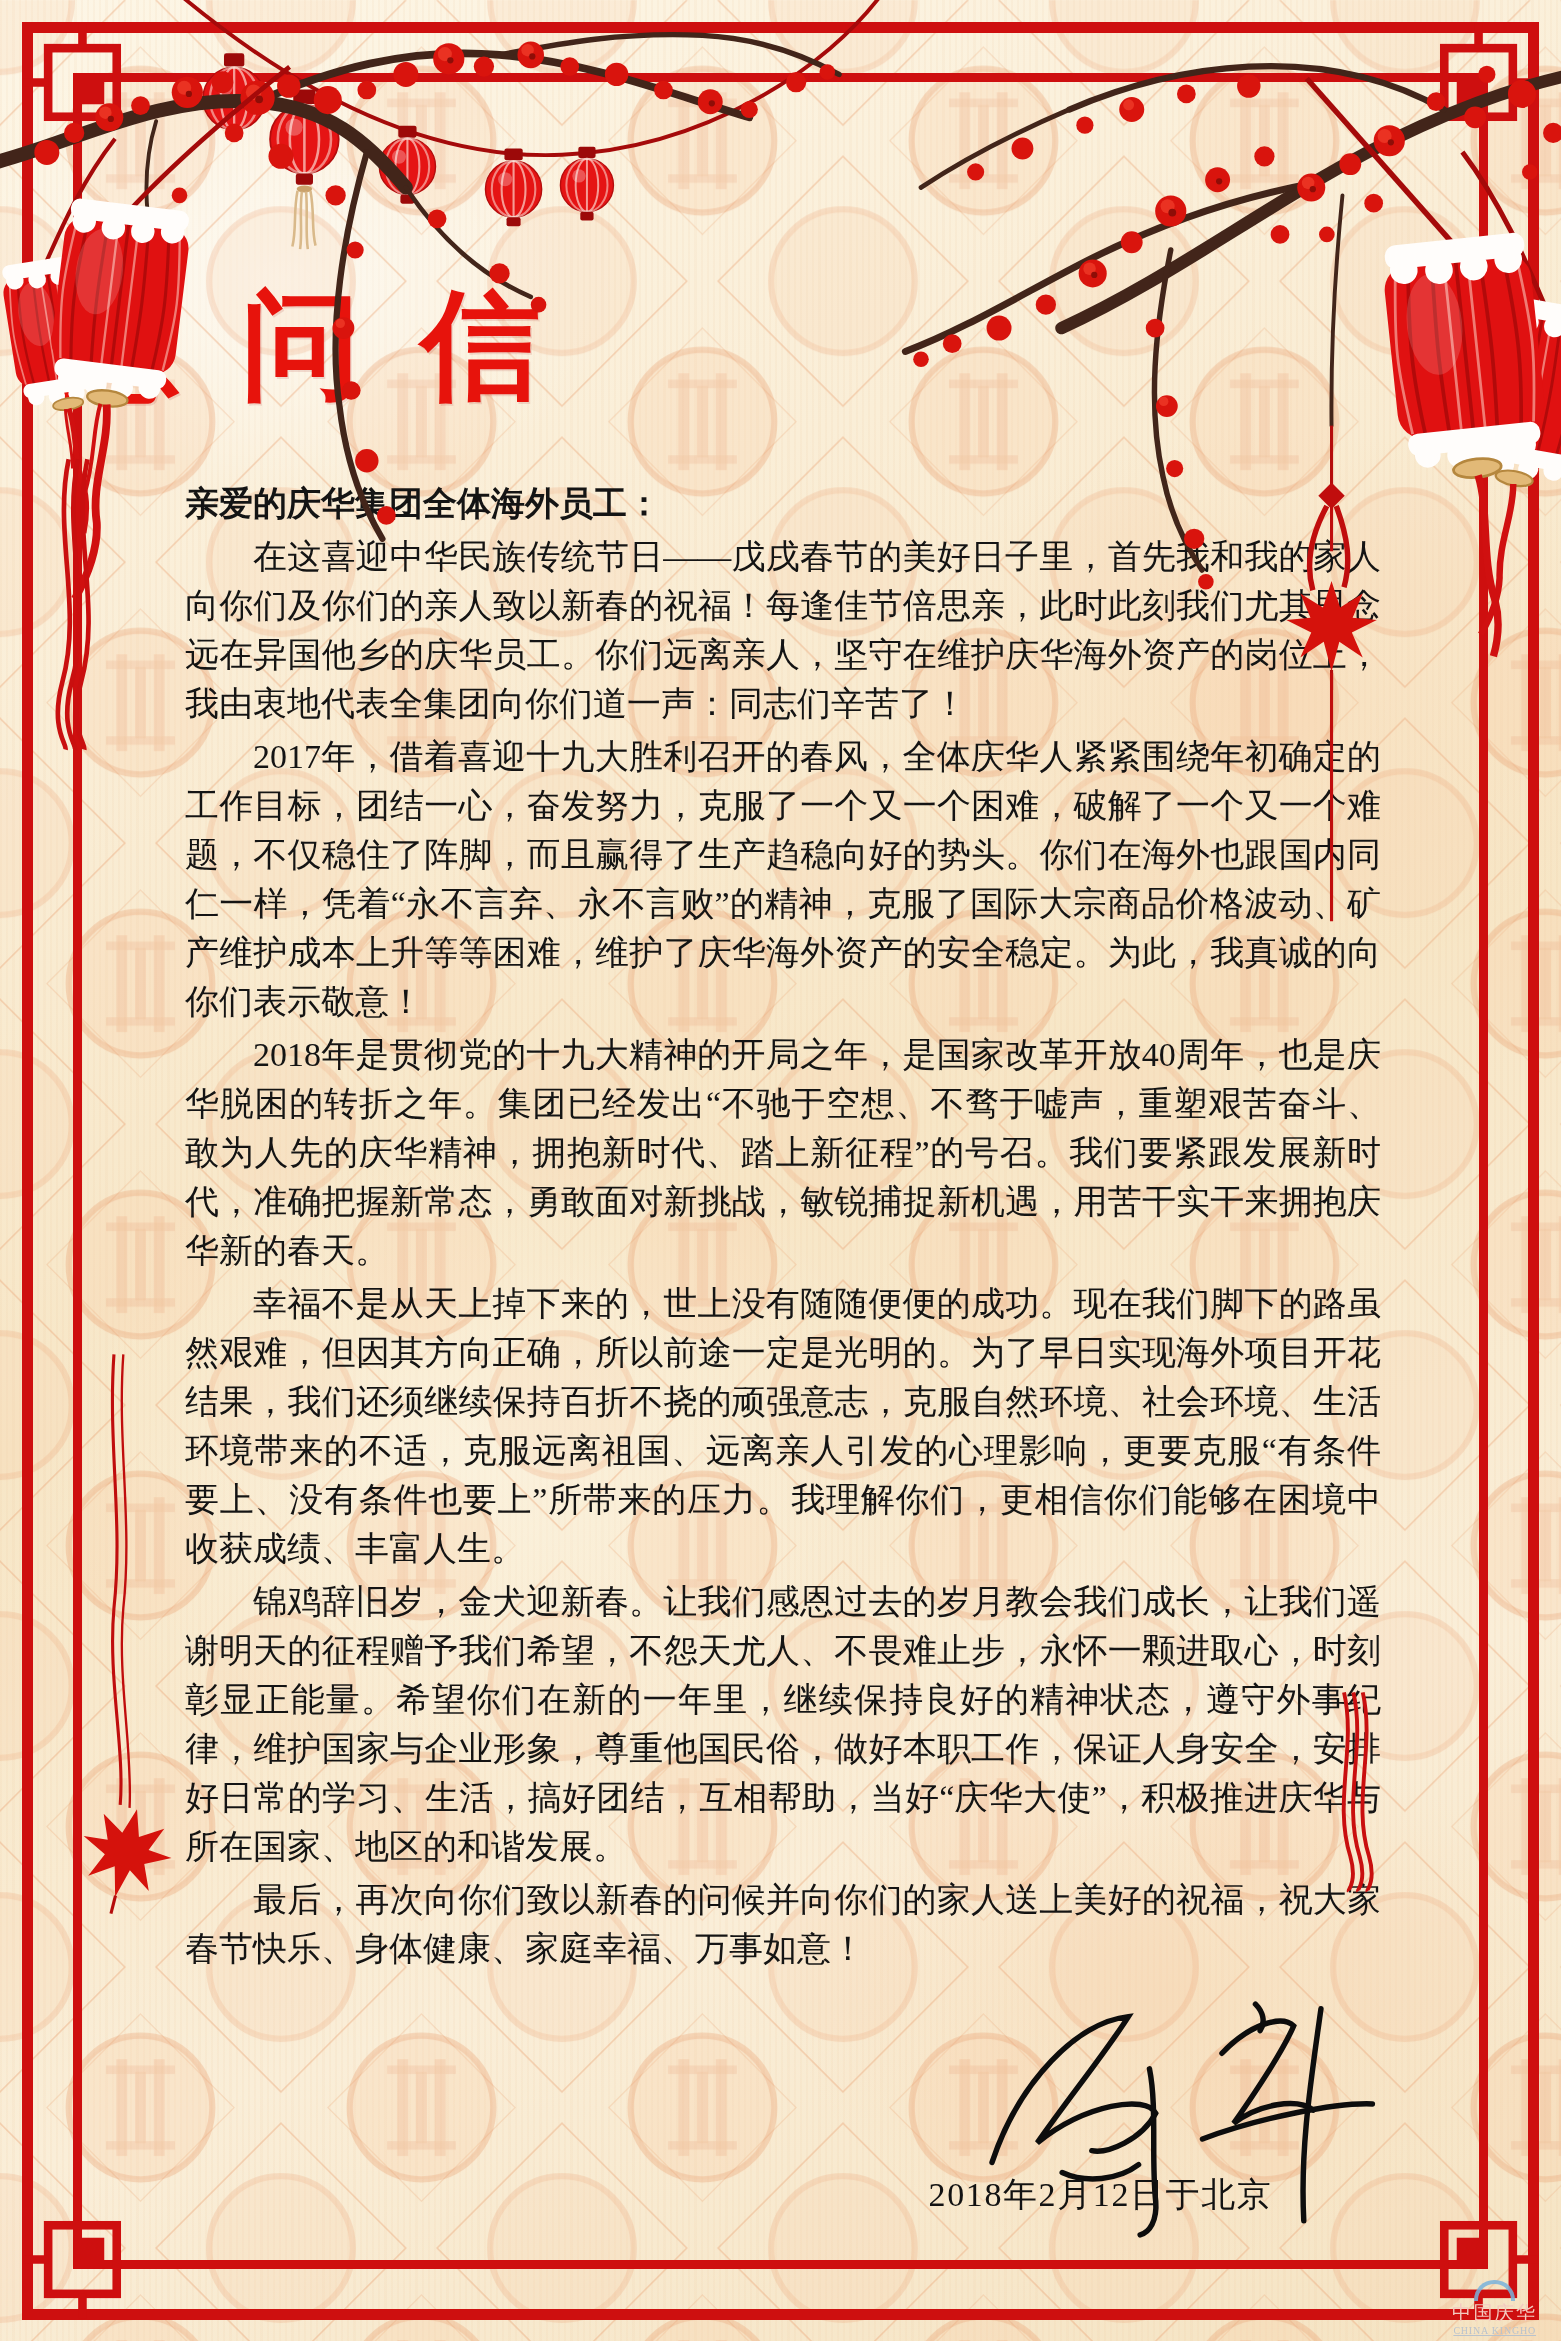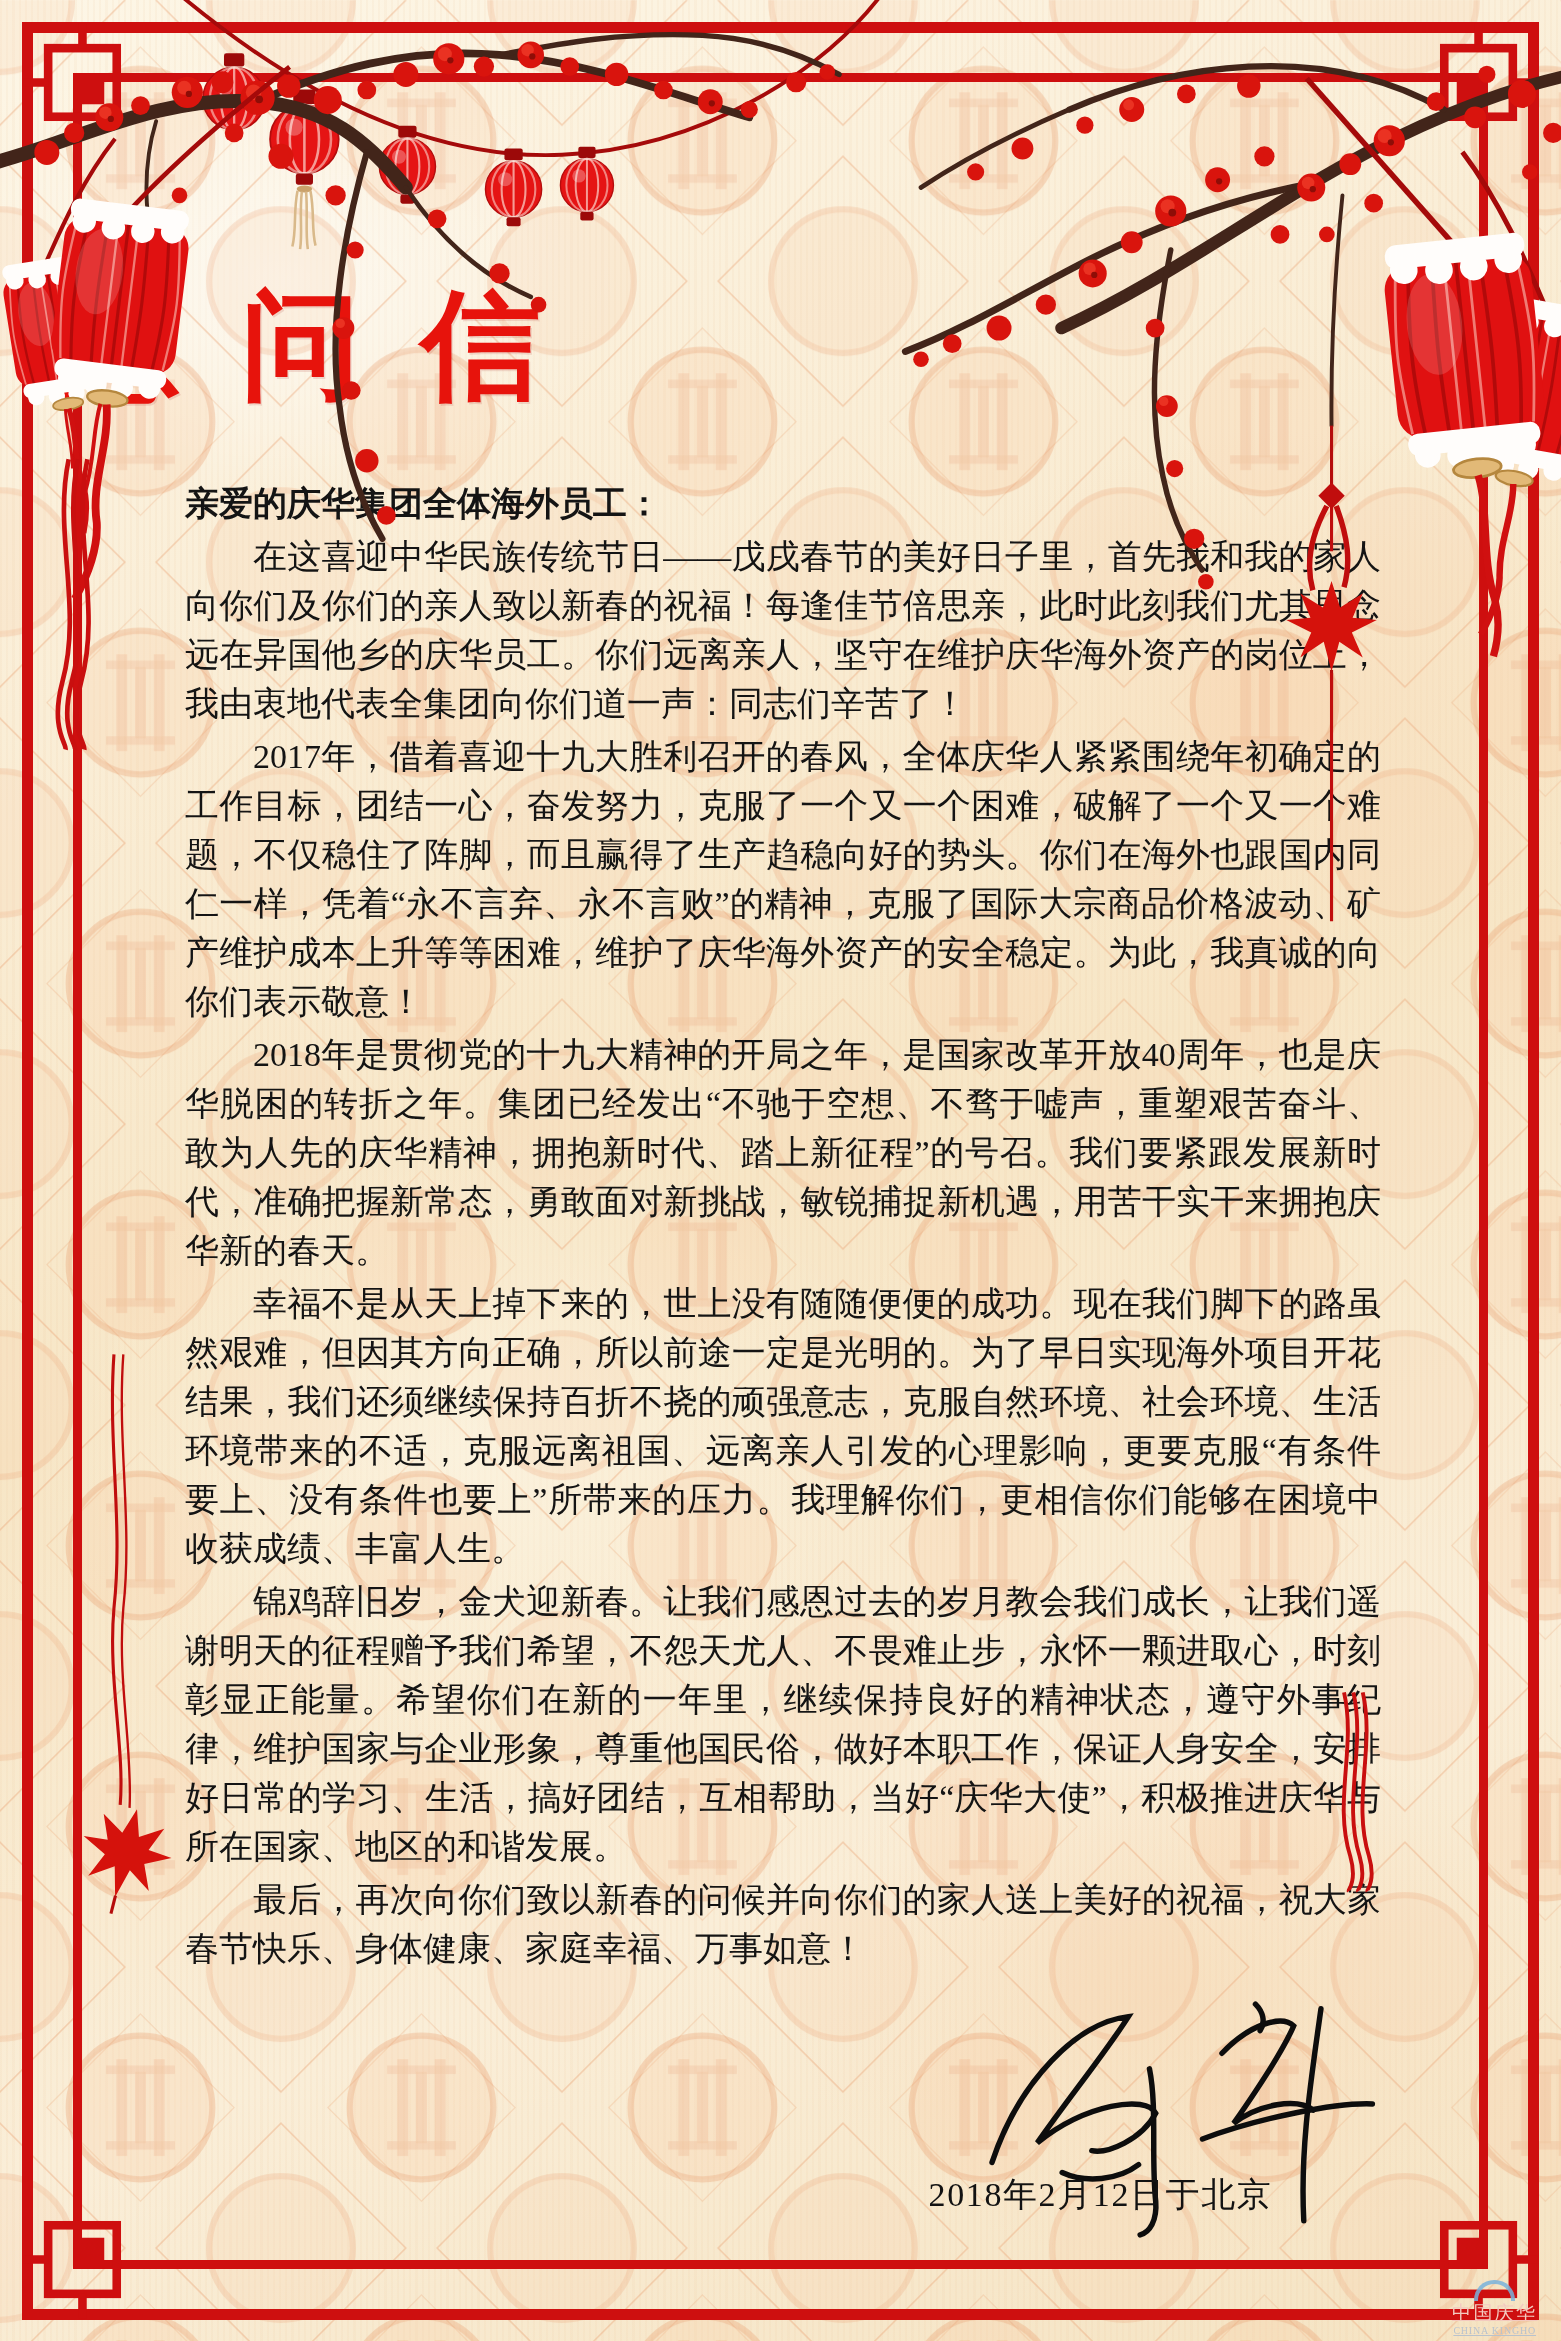--- a/index.html
+++ b/index.html
@@ -43,21 +43,21 @@
   .dateline{
     position:absolute;top:2172px;left:874px;width:453px;
     text-align:center;font-size:34px;color:#121212;letter-spacing:1.6px;
   }
   .watermark{
     position:absolute;right:7.8px;bottom:4.7px;width:117px;
     display:flex;flex-direction:column;align-items:center;z-index:9;
   }
   .wm-icon{display:block;width:33px;height:17px;border:4.7px solid #7ab3dc;border-bottom:none;
     border-radius:20px 20px 0 0;opacity:.85;}
-  .wm-cn{font-size:19px;color:#f3cabf;letter-spacing:2.3px;line-height:23.4px;text-decoration:underline;}
+  .wm-cn{font-size:19px;color:#f3cabf;letter-spacing:2.3px;line-height:23.4px;}
   .wm-en{font-size:10px;color:#b9c2cc;letter-spacing:0.8px;line-height:12.5px;text-decoration:underline;}
 </style>
 </head>
 <body>
 
 <div class="poster">
 
   <div class="texture"></div>
 
   <svg class="bg" width="1561" height="2342" viewBox="0 0 2000 3000">

